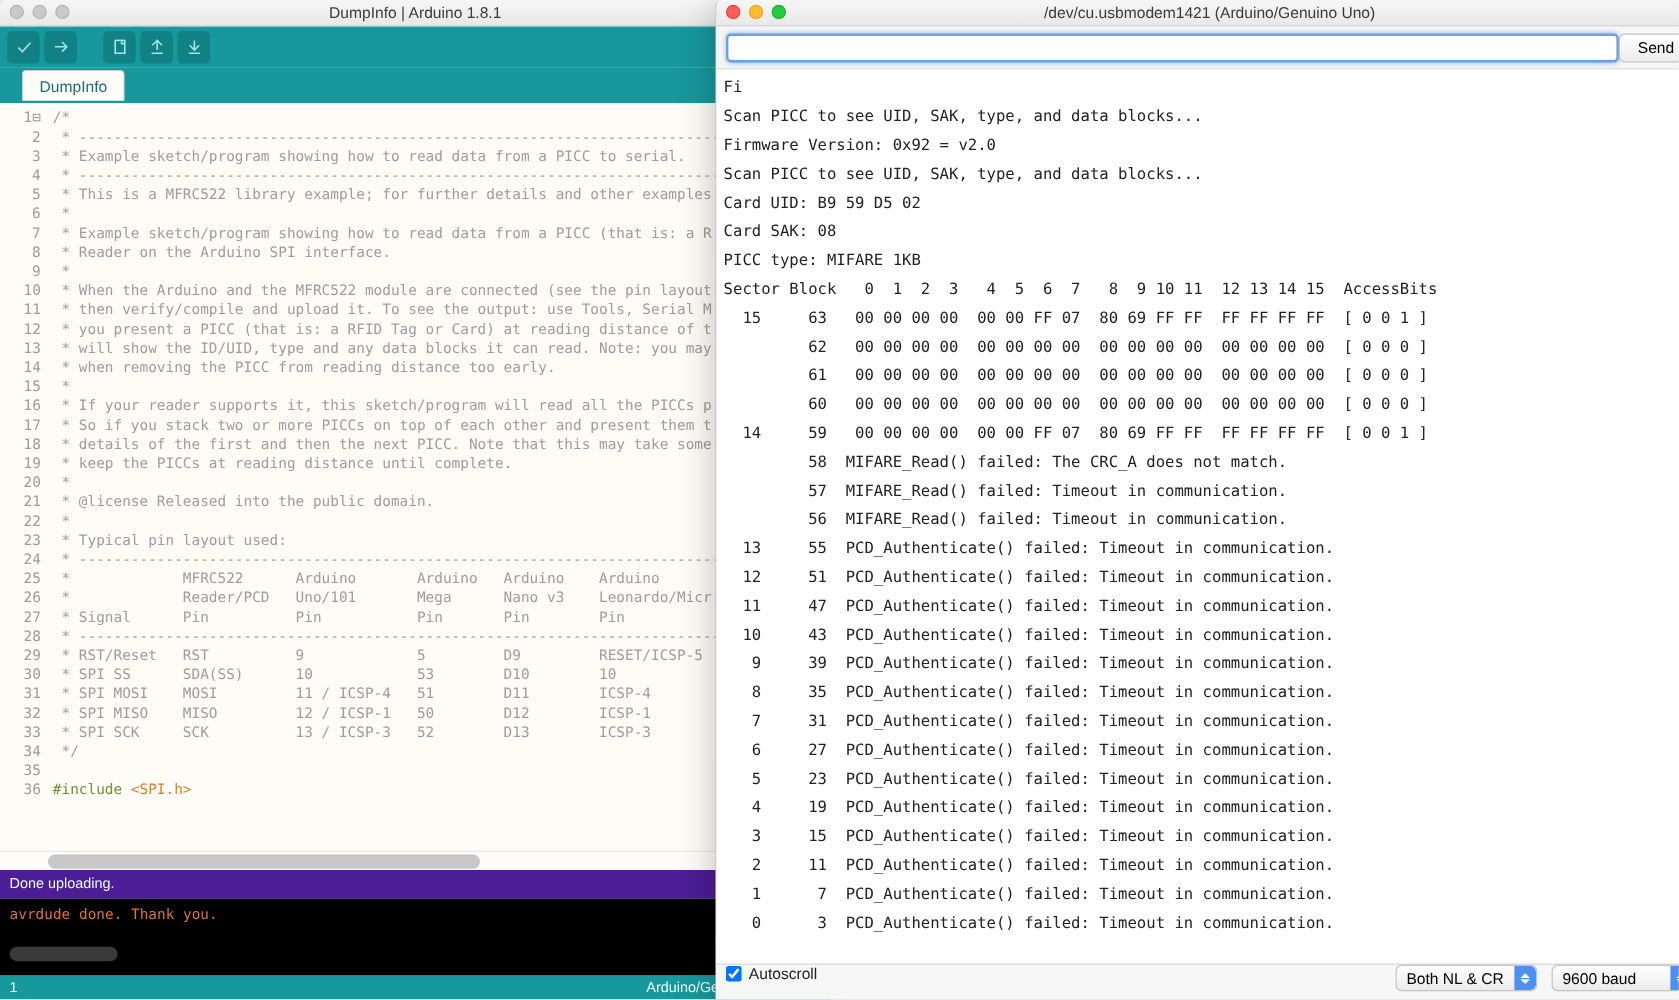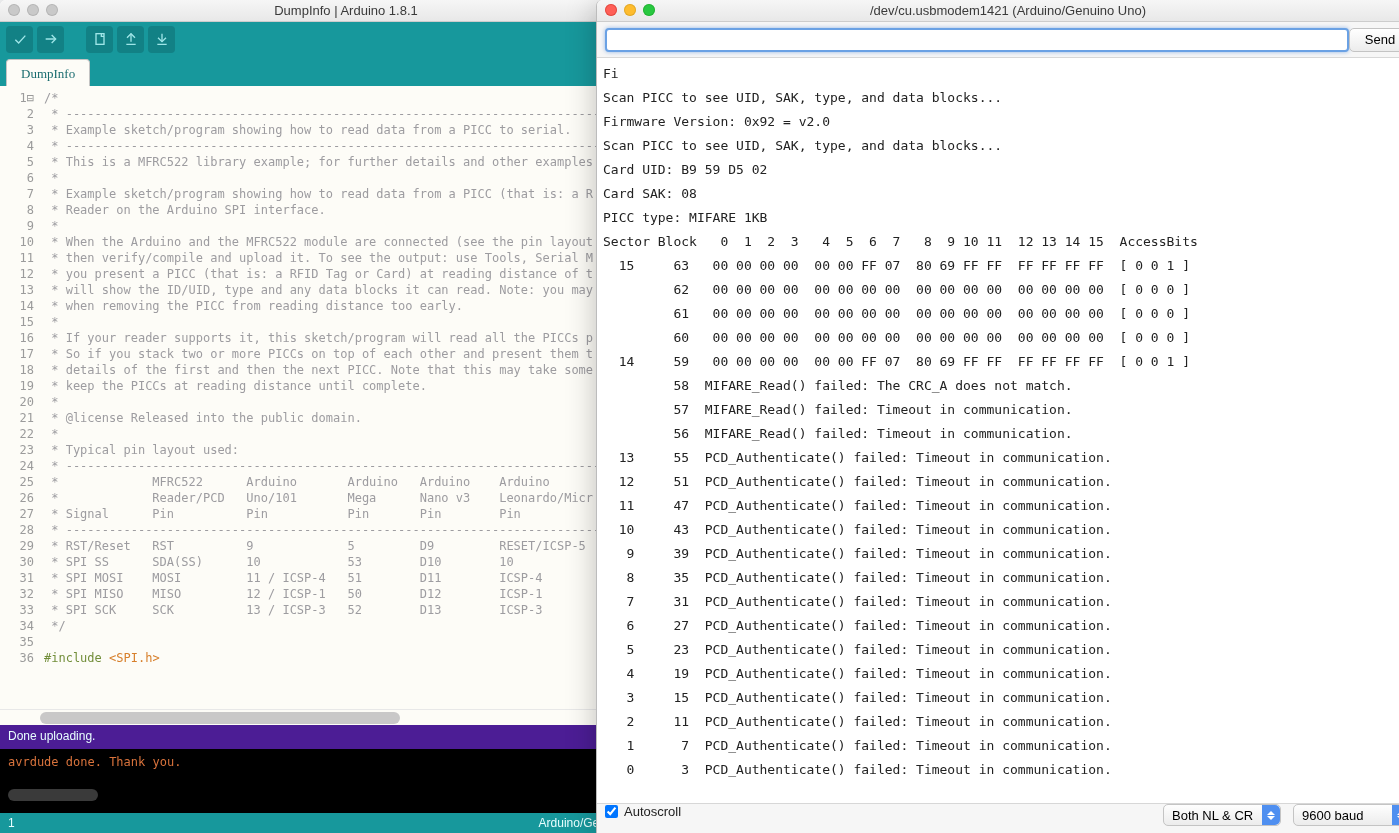--- a/index.html
+++ b/index.html
@@ -65,23 +65,22 @@
   justify-content: center;
   color: #9fe6e8;
   cursor: pointer;
 }
 .tb-btn svg { width: 16px; height: 16px; }
 .tb-spacer { width: 14px; }
 .ide-tabs {
   height: 30px;
   background: #17989c;
   display: flex;
-  align-items: flex-end;
-  padding-left: 6px;
-  font-family: Liberation Serif, serif;
+  align-items: center;
+  padding-left: 18px;
 }
 .ide-tab {
   background: #fdfcf7;
   color: #1b6d70;
   font-size: 13px;
   padding: 6px 14px 4px;
   border-radius: 4px 4px 0 0;
   border: 1px solid #c3c3c3;
   border-bottom: none;
 }

